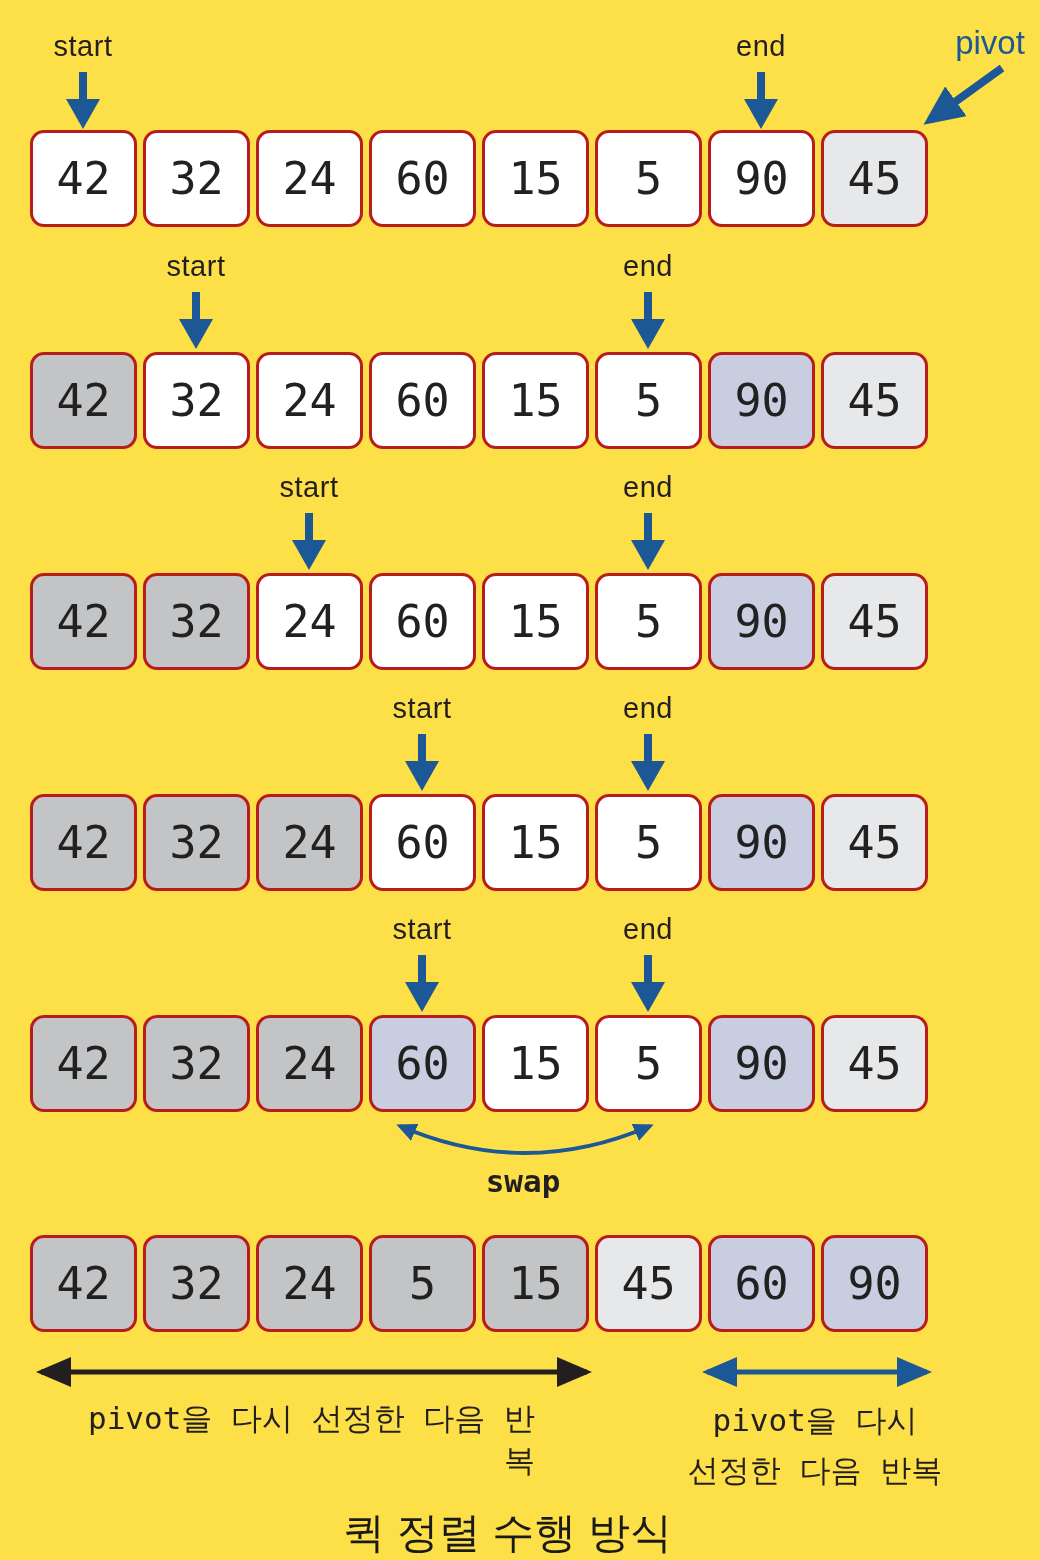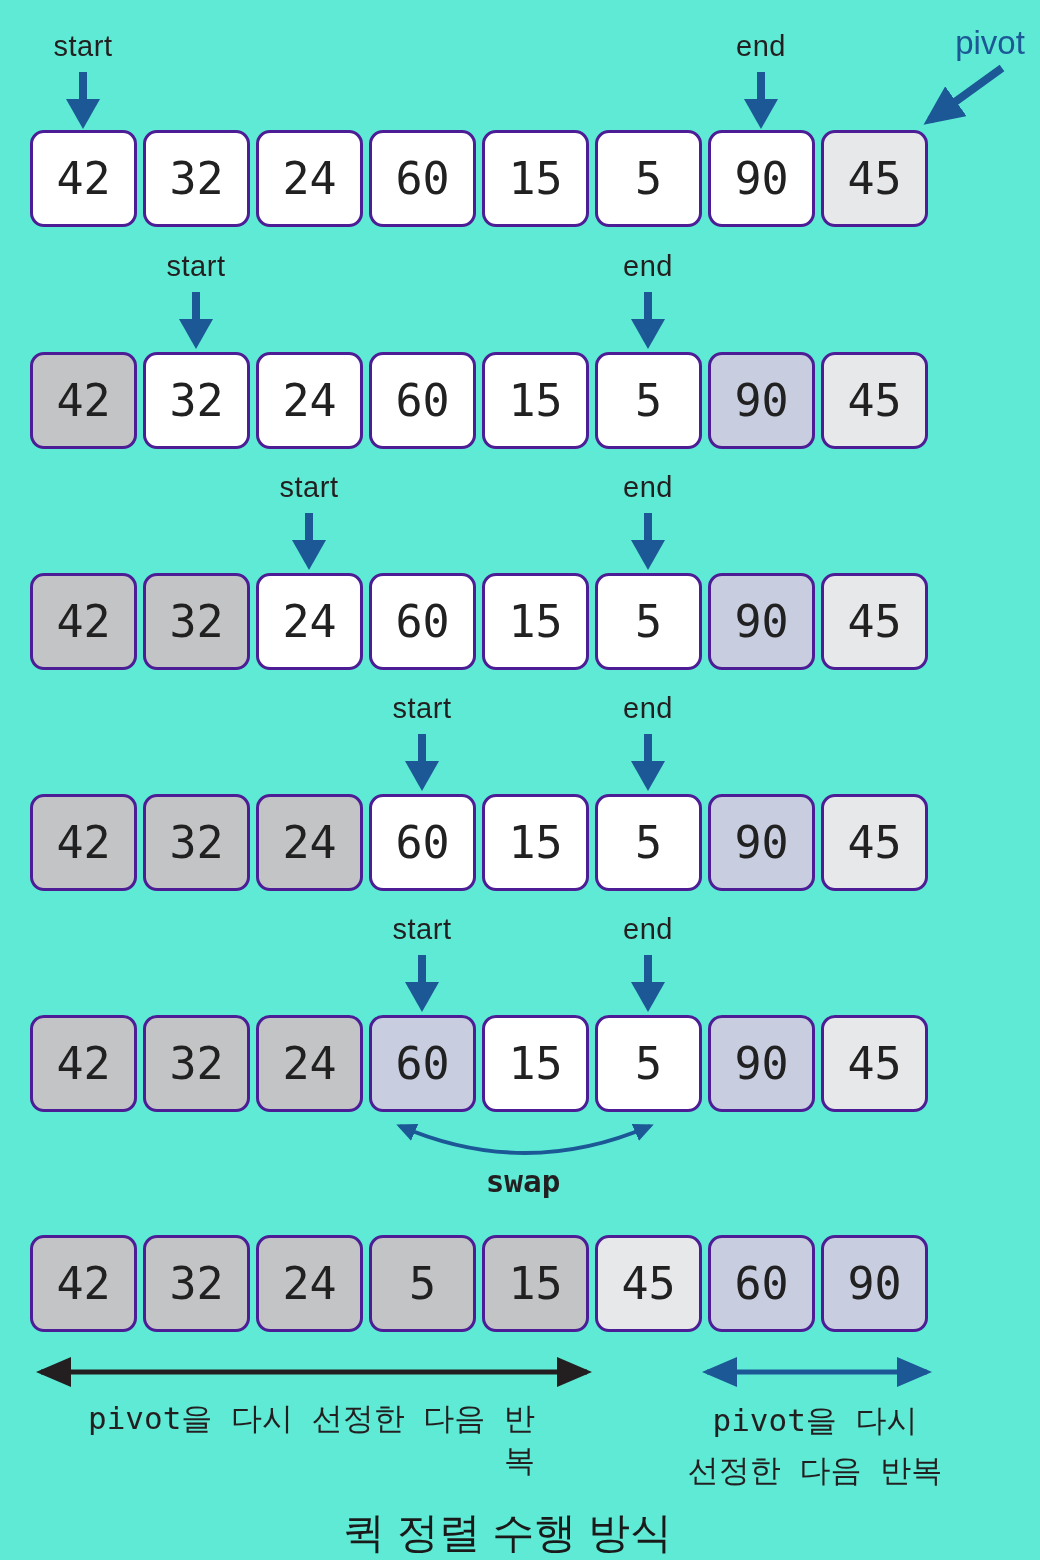--- a/index.html
+++ b/index.html
@@ -1,23 +1,23 @@
 <!DOCTYPE html>
 <html><head>
 <meta charset="utf-8">
 <style>
   html,body { margin:0; padding:0; background:#ffffff; }
   .canvas {
-    position:relative; width:1040px; height:1560px; background:#5eead4;
+    position:relative; width:1040px; height:1560px; background:#fde047;
     overflow:hidden; font-family:"Liberation Sans", sans-serif;
   }
   .row { position:absolute; left:30px; display:flex; gap:6px; }
   .cell {
     width:107px; height:97px; box-sizing:border-box;
-    border:3px solid #4c1d95; border-radius:14px; background:#ffffff;
+    border:3px solid #b91c1c; border-radius:14px; background:#ffffff;
     display:flex; align-items:center; justify-content:center;
     font-family:"DejaVu Sans Mono", monospace; font-size:45px; color:#212121;
   }
   .cell[data-state="gray"]  { background:#c3c4c6; }
   .cell[data-state="blue"]  { background:#c8cedf; }
   .cell[data-state="light"] { background:#e7e8ea; }
 
   .pointer { position:absolute; width:120px; text-align:center; }
   .pointer .lbl { font-size:29px; color:#231f20; letter-spacing:0.5px; }
   .pointer .arr { width:34px; height:57px; margin:9px auto 0; position:relative; }

